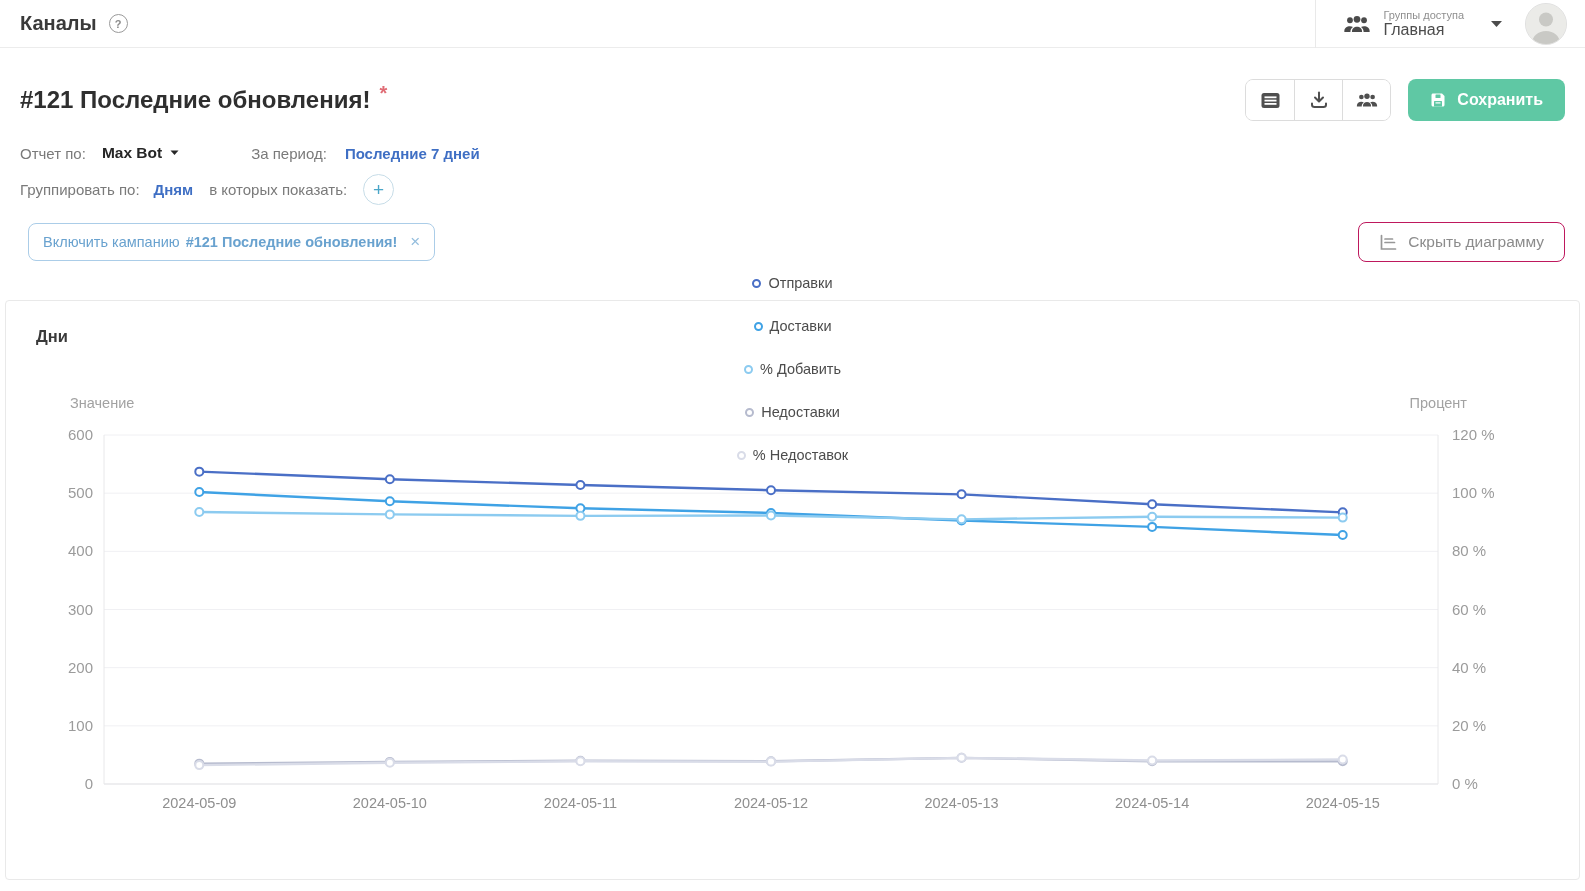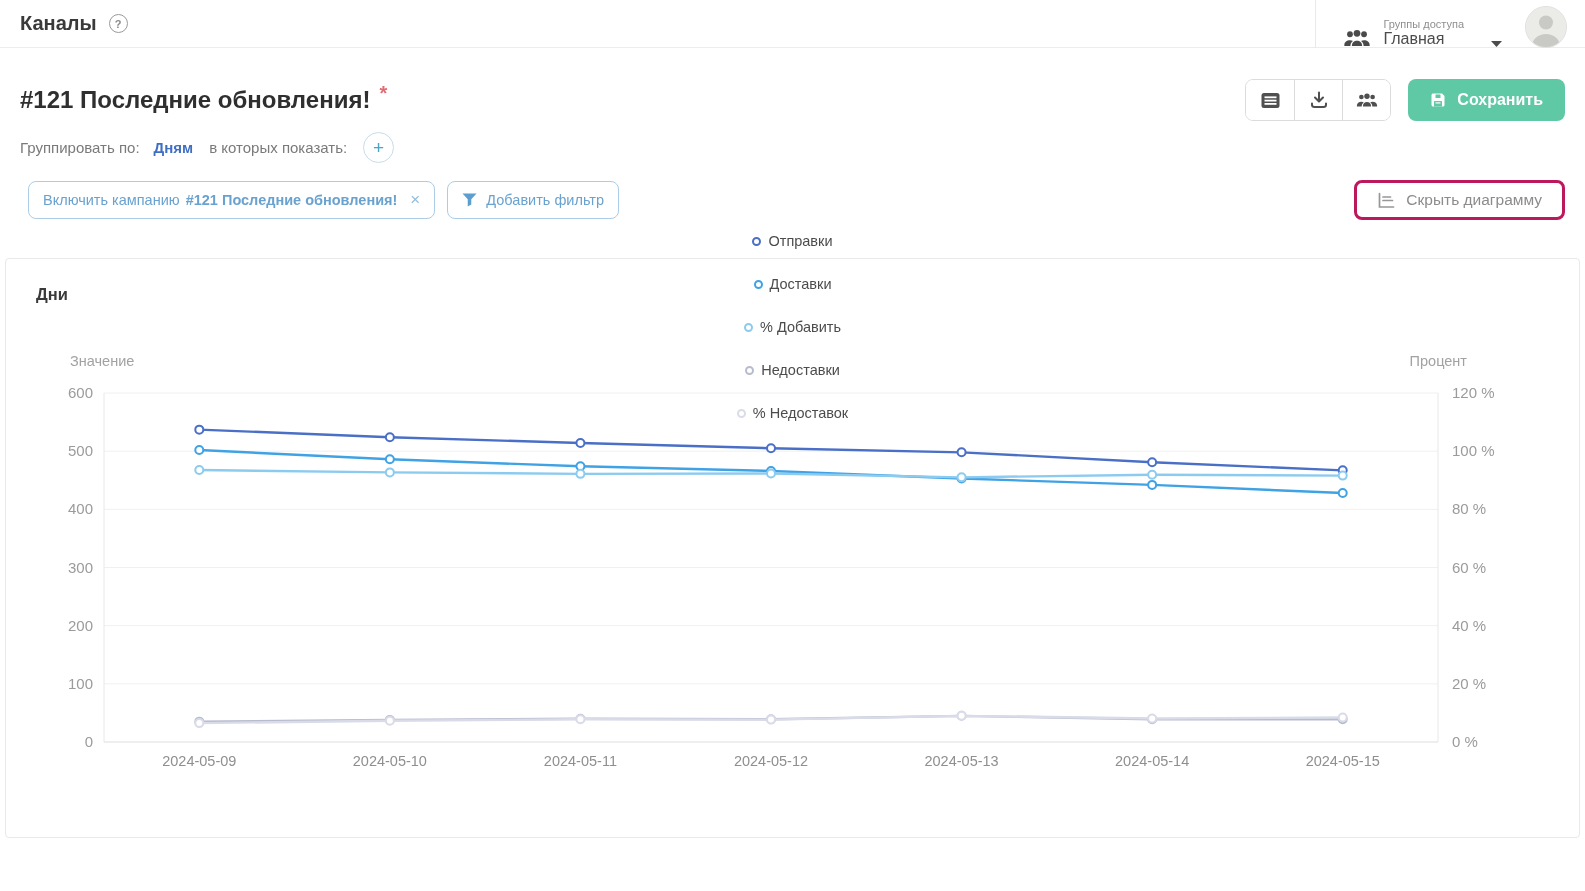--- a/index.html
+++ b/index.html
@@ -3,21 +3,21 @@
 <meta charset="utf-8">
 <style>
   * { margin:0; padding:0; box-sizing:border-box; }
   html,body { width:1585px; height:891px; background:#fff; font-family:"Liberation Sans", sans-serif; color:#333; overflow:hidden; }
 
   
   .topbar { height:48px; display:flex; align-items:center; padding:0 18px 0 20px; border-bottom:1px solid #ececec; background:#fff; }
   .page-title { font-size:20px; font-weight:700; color:#3a3a3a; }
   .help { width:19px; height:19px; border:1.5px solid #9a9a9a; border-radius:50%; color:#8a8a8a;
           font-size:11px; font-weight:700; display:inline-flex; align-items:center; justify-content:center; margin-left:12px; cursor:pointer; }
-  .topbar-right { margin-left:auto; height:48px; display:flex; align-items:flex-end; border-left:1px solid #e9e9e9; padding-left:26px; gap:12px; }
+  .topbar-right { margin-left:auto; height:48px; display:flex; align-items:center; border-left:1px solid #e9e9e9; padding-left:26px; gap:12px; }
   .groups-icon { color:#4a4a4a; display:flex; }
   .access-group { cursor:pointer; }
   .ag-label { font-size:11px; color:#8f8f8f; line-height:12px; }
   .ag-value { font-size:16px; color:#4c4c4c; line-height:18px; }
   .ag-caret { color:#4c4c4c; margin-left:14px; display:flex; }
   .avatar { width:42px; height:42px; border-radius:50%; overflow:hidden; border:1px solid #e0e0e0; margin-left:10px; cursor:pointer; background:#ebebe8; flex:none; }
 
   
   .report-header { padding:30px 20px 0 20px; }
   .title-row { display:flex; align-items:center; height:44px; }
@@ -42,21 +42,21 @@
   .groupby-val { margin-left:14px; margin-right:16px; }
   .plus-btn { margin-left:16px; width:31px; height:31px; border-radius:50%; border:1px solid #c7dde8; background:#fff;
               color:#4aa6c8; font-size:19px; line-height:1; display:flex; align-items:center; justify-content:center; cursor:pointer; font-family:inherit; }
 
   .chips-row { margin-top:18px; display:flex; align-items:center; gap:12px; height:40px;margin-left:8px; }
   .chip { border:1.5px solid #abcde8; border-radius:8px; background:#fff; color:#69a2cf; font-size:14.5px;
           padding:0 14px; height:38px; display:flex; align-items:center; gap:6px; cursor:pointer; font-family:inherit; }
   .chip b { font-weight:700; color:#69a2cf; }
   .chip-x { margin-left:7px; font-size:17px; color:#93bddd; cursor:pointer; }
   .filter-icon { color:#5b9fd0; display:flex; margin-right:3px; }
-  .hide-chart-btn { margin-left:auto; height:40px; padding:0 20px; border:3px solid #be185d; border-radius:8px; background:#fff;
+  .hide-chart-btn { margin-left:auto; height:40px; padding:0 20px; border:1px solid #be185d; border-radius:8px; background:#fff;
                     color:#8c8c8c; font-size:15.5px; display:flex; align-items:center; gap:11px; cursor:pointer; font-family:inherit; }
   .chart-glyph { color:#979797; display:flex; }
 
   
   .chart-card { margin:38px 5px 0 5px; height:580px; border:1px solid #e9e9e9; border-radius:4px; background:#fff; padding-top:26px; }
   .chart-title { margin-left:30px; font-size:16.5px; font-weight:600; color:#3a3a3a; height:22px; }
   .legend { margin-top:10px; height:20px; display:flex; justify-content:center; align-items:center; gap:27px;flex-direction:column; }
   .legend-item { display:inline-flex; align-items:center; gap:7px; cursor:pointer; }
   .legend-marker { width:9px; height:9px; border-radius:50%; border:2px solid #888; background:#fff; flex:none; }
   .legend-label { font-size:14.5px; color:#4c4c4c; }
@@ -145,44 +145,49 @@
             <path d="M1.5 3c0-.8.7-1.5 1.5-1.5h9l2.5 2.5v9c0 .8-.7 1.5-1.5 1.5H3c-.8 0-1.5-.7-1.5-1.5V3z" fill="#fff"></path>
             <rect x="5.5" y="2.5" width="5" height="3.6" rx="0.5" fill="#5fc8a4"></rect>
             <rect x="4" y="9" width="8" height="5.5" rx="0.5" fill="#5fc8a4"></rect>
             <rect x="5.5" y="10.3" width="5" height="1.2" fill="#fff"></rect>
           </svg>
         </span>
         <span>Сохранить</span>
       </button>
     </div>
 
+    <div class="ctrl-row row1">
+      <span class="lbl">Отчет по:</span>
+      <button class="bot-select">
+        <span>Max Bot</span>
+        <span class="caret">
+          <svg width="9" height="6" viewBox="0 0 9 6">
+              <path d="M0.5 0.5l4 4.5 4-4.5z" fill="currentColor"></path>
+            </svg>
+        </span>
+      </button>
+      <span class="lbl period-lbl">За период:</span>
+      <a class="link">Последние 7 дней</a>
+    </div>
 
     <div class="ctrl-row row2">
       <span class="lbl">Группировать по:</span>
       <a class="link normal-gap groupby-val">Дням</a>
       <span class="lbl">в которых показать:</span>
       <button class="plus-btn">
         <span>+</span>
       </button>
     </div>
 
     <div class="chips-row">
       <div class="chip">
         <span>Включить кампанию</span>
         <b>#121 Последние обновления!</b>
         <span class="chip-x">×</span>
       </div>
-      <button class="chip">
-        <span class="filter-icon">
-          <svg width="15" height="14" viewBox="0 0 16 15" fill="currentColor">
-              <path d="M0.5 0.5h15l-5.6 6.3v5.4l-3.8 2.3V6.8z"></path>
-            </svg>
-        </span>
-        <span>Добавить фильтр</span>
-      </button>
       <button class="hide-chart-btn">
         <span class="chart-glyph">
           <svg width="18" height="17" viewBox="0 0 18 17" fill="none" stroke="currentColor" stroke-width="1.7" stroke-linecap="round">
             <path d="M2.5 1.5v13.5h14"></path>
               <path d="M6 5h7.5"></path>
               <path d="M6 8.5h9.5"></path>
             </svg>
         </span>
         <span>Скрыть диаграмму</span>
       </button>

